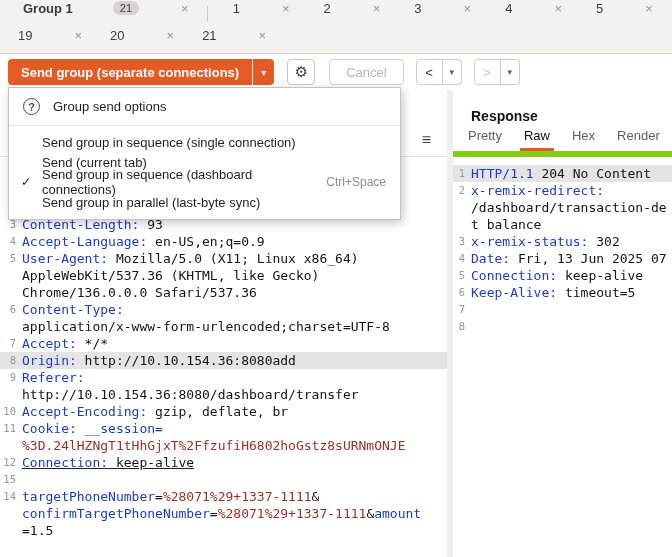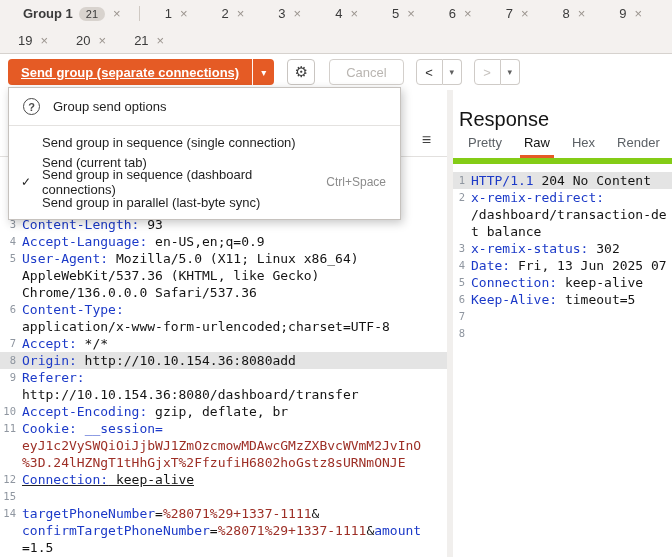--- a/index.html
+++ b/index.html
@@ -6,40 +6,40 @@
   html,body { width:672px; height:557px; overflow:hidden; background:#fff;
     font-family:"Liberation Sans", sans-serif; font-size:13px; color:#222; position:relative; }
 
   
   .tabstrip { position:absolute; top:0; left:0; right:0; height:54px;
     background:#f4f1ef; border-bottom:1px solid #d6d2ce; }
   .tabrow { height:27px; display:flex; align-items:center; }
   .burger-icon { width:14px; height:11px; margin:0 6px 0 7px; display:flex;
     flex-direction:column; justify-content:space-between; }
   .burger-icon i { display:block; height:2px; background:#5a5a5a; border-radius:1px; }
-  .tab { display:flex; align-items:center; height:26px; padding:0 12px;
-    font-size:13px; color:#3b3b3b; cursor:default; flex:none; }
+  .tab { display:flex; align-items:flex-start; height:26px; padding:0 12px;
+    font-size:13px; color:#3b3b3b; cursor:default; flex:none;gap:34px; }
   .tab .x { margin-left:8px; color:#9a948e; font-size:13px; }
   .group-tab { font-weight:700; padding:0 10px; }
   .group-tab > span { margin-right:6px; }
   .group-tab .x { margin-left:2px; font-weight:400; }
   .badge { background:#d8d3ce; border-radius:9px; font-size:11px; font-weight:400;
     padding:1px 7px; color:#3b3b3b; }
   .vsep { width:1px; height:15px; background:#cfc9c3; margin:0 8px 0 2px; flex:none; }
   .tabs-flex { display:flex; height:100%; align-items:center; }
   .num-tab { padding:0 17px; }
   .row2 .num-tab { padding:0 14px; margin-left:0; }
   .row2 { padding-left:4px; }
 
   
   .toolbar { position:absolute; top:54px; left:0; right:0; height:36px;
     display:flex; align-items:center; padding:0 8px; background:#fff; }
   .send-btn { display:flex; height:26px; border-radius:4px; overflow:hidden; cursor:pointer; }
   .send-main { background:var(--accent); color:#fff; font-weight:700; font-size:13px;
-    padding:13px 13px; display:flex; align-items:center;text-decoration:underline; }
+    padding:13px 13px; display:flex; align-items:center; }
   .send-caret { background:var(--accent); color:#fff; display:flex; align-items:center;
     padding:0 8px; border-left:1px solid rgba(255,255,255,.95); font-size:10px; }
   .gear-btn { margin-left:13px; width:28px; height:26px; border:1px solid #c9c5c1;
     border-radius:4px; background:#fff; display:flex; align-items:center;
     justify-content:center; color:#3f3f3f; font-size:15px; }
   .cancel-btn { margin-left:14px; height:26px; padding:0 16px; border:1px solid #d4d0cc;
     border-radius:4px; background:#fff; color:#b9b5b1; font-size:13px;
     display:flex; align-items:center; }
   .navgrp { display:flex; margin-left:12px; height:26px; }
   .navgrp .seg { display:flex; align-items:center; justify-content:center;
@@ -80,21 +80,21 @@
   .erow .txt { padding-left:6px; overflow:hidden; }
   .erow.hl { background:var(--hl); }
   .erow.ul .txt { text-decoration:underline; }
   .cs.k { color:var(--key);margin-top:48px; }
   .cs.p { color:#141414; }
   .cs.r { color:var(--red); }
 
   .divider { width:6px; background:#f1efed; flex:none; }
 
   .resp-panel { flex:1; display:flex; flex-direction:column; min-width:0; }
-  .resp-title { font-size:20px; font-weight:400; color:#141414; padding:18px 0 0 6px; flex:none; }
+  .resp-title { font-size:14px; font-weight:700; color:#141414; padding:18px 0 0 18px; flex:none; }
   .resp-tabs { display:flex; align-items:flex-end; height:33px; border-bottom:6px solid #84cc16;
     overflow:hidden; white-space:nowrap; padding-left:4px; flex:none;text-align:right; }
   .rtab { padding:0 11px 8px; font-size:13px; color:#5c6166; flex:none; }
   .rtab.active { color:#101010; position:relative;margin-top:34px; }
   .rtab.active::after { content:""; position:absolute; left:7px; right:7px; bottom:0;
     height:3px; background:var(--accent); }
 </style>
 </head>
 <body>
 
@@ -200,21 +200,20 @@
         <div class="erow"><span class="ln"></span><span class="txt"><span class="cs p">AppleWebKit/537.36 (KHTML, like Gecko)</span></span></div>
         <div class="erow"><span class="ln"></span><span class="txt"><span class="cs p">Chrome/136.0.0.0 Safari/537.36</span></span></div>
         <div class="erow"><span class="ln">6</span><span class="txt"><span class="cs k">Content-Type:</span></span></div>
         <div class="erow"><span class="ln"></span><span class="txt"><span class="cs p">application/x-www-form-urlencoded;charset=UTF-8</span></span></div>
         <div class="erow"><span class="ln">7</span><span class="txt"><span class="cs k">Accept:</span><span class="cs p"> */*</span></span></div>
         <div class="erow hl"><span class="ln">8</span><span class="txt"><span class="cs k">Origin:</span><span class="cs p"> http://10.10.154.36:8080add</span></span></div>
         <div class="erow"><span class="ln">9</span><span class="txt"><span class="cs k">Referer:</span></span></div>
         <div class="erow"><span class="ln"></span><span class="txt"><span class="cs p">http://10.10.154.36:8080/dashboard/transfer</span></span></div>
         <div class="erow"><span class="ln">10</span><span class="txt"><span class="cs k">Accept-Encoding:</span><span class="cs p"> gzip, deflate, br</span></span></div>
         <div class="erow"><span class="ln">11</span><span class="txt"><span class="cs k">Cookie:</span><span class="cs p"> </span><span class="cs k">__session=</span></span></div>
-        <div class="erow"><span class="ln"></span><span class="txt"><span class="cs r">eyJ1c2VySWQiOiJjbWJ1ZmOzcmowMDAwcGMzZXBvcWVmM2JvInO</span></span></div>
         <div class="erow"><span class="ln"></span><span class="txt"><span class="cs r">%3D.24lHZNgT1tHhGjxT%2FfzufiH6802hoGstz8sURNmONJE</span></span></div>
         <div class="erow ul"><span class="ln">12</span><span class="txt"><span class="cs k">Connection:</span><span class="cs p"> keep-alive</span></span></div>
         <div class="erow"><span class="ln">15</span><span class="txt"></span></div>
         <div class="erow"><span class="ln">14</span><span class="txt"><span class="cs k">targetPhoneNumber</span><span class="cs p">=</span><span class="cs r">%28071%29+1337-1111</span><span class="cs p">&amp;</span></span></div>
         <div class="erow"><span class="ln"></span><span class="txt"><span class="cs k">confirmTargetPhoneNumber</span><span class="cs p">=</span><span class="cs r">%28071%29+1337-1111</span><span class="cs p">&amp;</span><span class="cs k">amount</span></span></div>
         <div class="erow"><span class="ln"></span><span class="txt"><span class="cs p">=1.5</span></span></div>
       </div>
   </div>
   <div class="divider"></div>
   <div class="resp-panel">

